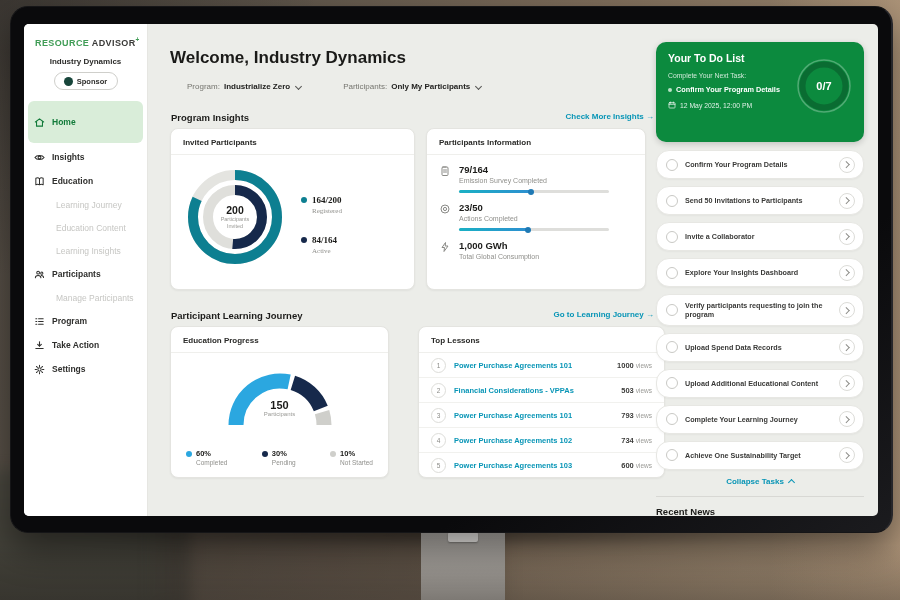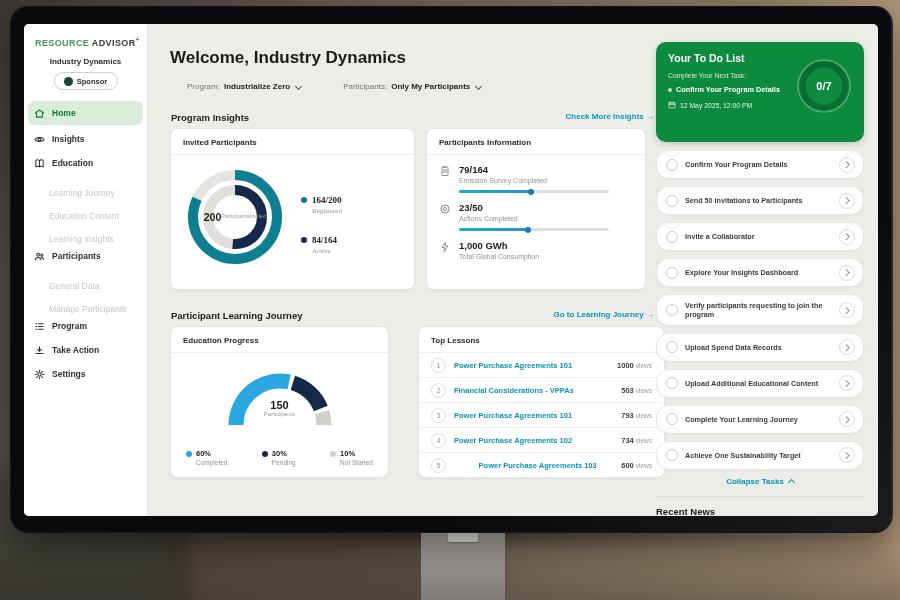--- a/index.html
+++ b/index.html
@@ -38,38 +38,38 @@
   .logo .g{color:#3f9c55}.logo .d{color:#3a3a38}
   .logo sup{font-size:6.5px;color:#3f9c55;}
   .org{text-align:center;font-size:8px;font-weight:bold;color:#2c2c2a;margin-top:9px;}
   .sponsor{margin:6px auto 0;width:62px;height:16px;border:1px solid #cfcfcb;border-radius:9px;
     display:flex;align-items:center;justify-content:center;gap:4px;font-size:7.5px;font-weight:bold;color:#2c2c2a;background:#fff;}
   .sp-ico{width:9px;height:9px;border-radius:50%;background:#17453a;}
   .nav{margin-top:11px;}
   .nav-item{display:flex;align-items:center;gap:7px;height:24px;padding:0 10px;
     font-size:8.5px;font-weight:bold;color:#2f2f2d;cursor:default;}
   .nav-item svg{width:11px;height:11px;flex:none;}
-  .nav-item.active{background:#d9edd9;border-radius:6px;margin:0 4px 2px;padding:0 6px;color:#117a39;}
-  .nav-sub{display:flex;align-items:flex-end;height:23px;padding-left:25px;font-size:8.5px;color:#c6c6c3;}
+  .nav-item.active{background:#d9edd9;border-radius:6px;margin:0 4px 2px;padding:9px 6px;color:#117a39;}
+  .nav-sub{display:flex;align-items:center;height:23px;padding-left:32px;font-size:8.5px;color:#c6c6c3;}
   
   .main-title{position:absolute;left:146px;top:24px;font-size:17px;font-weight:bold;color:#1a1a18;}
   .filters{position:absolute;left:147px;top:58px;display:flex;gap:26px;font-size:8px;align-items:center;}
   .filter{display:flex;align-items:center;padding-left:16px;}
   .filter-label{color:#75756f;}
   .filter-value{font-weight:bold;color:#222220;margin-left:4px;}
   .caret{display:inline-block;width:4px;height:4px;border-right:1.2px solid #555553;border-bottom:1.2px solid #555553;
     transform:rotate(45deg);margin-left:6px;margin-bottom:1px;}
   .section-title{position:absolute;left:147px;font-size:9.5px;font-weight:bold;color:#1c1c1a;}
   .section-link{position:absolute;right:224px;font-size:8px;font-weight:bold;color:#0895b6;cursor:pointer;}
   .card{position:absolute;background:#fff;border:1px solid #e4e4e0;border-radius:8px;box-shadow:0 1px 2px rgba(0,0,0,.05);}
   .card-title{font-size:8px;font-weight:bold;color:#2a2a28;padding:9px 12px 7px;border-bottom:1px solid #efefec;}
   
   .inv-body{position:relative;height:132px;}
   .donut-wrap{position:absolute;left:12px;top:10px;width:104px;height:104px;}
-  .donut-center{position:absolute;left:12px;top:10px;width:104px;height:104px;display:flex;flex-direction:row;
+  .donut-center{position:absolute;left:12px;top:10px;width:104px;height:104px;display:flex;flex-direction:column;
     align-items:center;justify-content:center;text-align:center;}
   .donut-center .v{font-size:10.5px;font-weight:bold;color:#1b1b19;}
   .donut-center .l{font-size:5.5px;color:#9a9a96;line-height:1.3;}
   .inv-legend-item{position:absolute;left:130px;display:flex;gap:5px;font-family:Liberation Serif, serif;}
   .leg-dot{width:6px;height:6px;border-radius:50%;margin-top:2px;flex:none;}
   .inv-legend-item .v{font-size:9px;font-weight:bold;color:#1b1b19;}
   .inv-legend-item .l{font-size:7px;color:#90908c;margin-top:2px;}
   
   .info-body{padding:9px 12px 0;}
   .stat{display:flex;gap:8px;margin-bottom:9px;}
@@ -84,21 +84,21 @@
   .gauge-wrap svg{display:block;margin:0 auto;}
   .gauge-center{position:absolute;left:0;right:0;top:40px;text-align:center;}
   .gauge-center .v{font-size:11px;font-weight:bold;color:#1b1b19;}
   .gauge-center .l{font-size:6px;color:#9a9a96;}
   .edu-legend{display:flex;justify-content:space-between;padding:4px 15px 0;}
   .edu-leg .row{display:flex;align-items:center;gap:4px;}
   .edu-leg .v{font-size:7.5px;font-weight:bold;color:#1b1b19;}
   .edu-leg .l{font-size:6.5px;color:#90908c;margin-left:10px;margin-top:1px;}
   
   .lesson-row{display:flex;align-items:center;padding:0 12px;height:24px;border-bottom:1px solid #f1f1ee;}
-  .lesson-row:last-child{border-bottom:none;text-align:center;}
+  .lesson-row:last-child{border-bottom:none;}
   .rank{width:13px;height:13px;border:1px solid #ddddd9;border-radius:50%;font-size:6.5px;color:#8a8a86;
     display:flex;align-items:center;justify-content:center;margin-right:8px;flex:none;}
   .lesson-title{flex:1;font-size:7.5px;font-weight:bold;color:#0895b6;cursor:pointer;}
   .views{font-size:7.5px;font-weight:bold;color:#3c3c3a;}
   .views-label{font-size:6.5px;color:#9a9a96;font-weight:normal;margin-left:2px;}
   
   .right-col{position:absolute;left:632px;top:18px;width:208px;}
   .todo-card{position:relative;height:100px;border-radius:10px;background:#0c8a3e;color:#fff;
     box-shadow:0 2px 6px rgba(0,0,0,.18);margin-bottom:8px;}
   .todo-title{position:absolute;left:12px;top:10px;font-size:10.5px;font-weight:bold;}
@@ -182,23 +182,20 @@
       <div class="nav-item">
         <svg viewBox="0 0 24 24" fill="none" stroke="currentColor" stroke-width="2.2" stroke-linecap="round">
               <circle cx="9" cy="8" r="3"></circle>
               <path d="M3 19 c0-3.3 2.7-5 6-5 s6 1.7 6 5"></path>
               <circle cx="17" cy="9" r="2.4"></circle>
               <path d="M16 14 c3 0 4.8 1.8 4.8 4.6"></path>
             </svg>
         <span>Participants</span>
       </div>
       <div class="nav-sub">
-            <span>General Data</span>
-          </div>
-      <div class="nav-sub">
             <span>Manage Participants</span>
           </div>
       <div class="nav-item">
         <svg viewBox="0 0 24 24" fill="none" stroke="currentColor" stroke-width="2.4" stroke-linecap="round">
               <path d="M4 6 H6"></path>
               <path d="M10 6 H20"></path>
               <path d="M4 12 H6"></path>
               <path d="M10 12 H20"></path>
               <path d="M4 18 H6"></path>
               <path d="M10 18 H20"></path>

